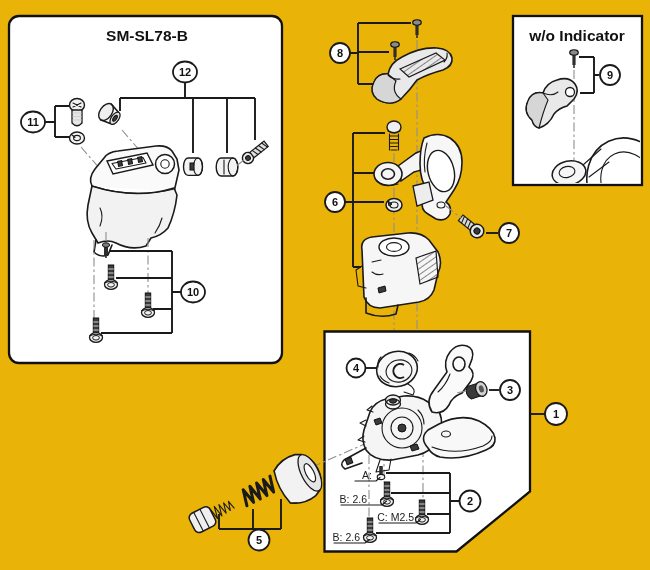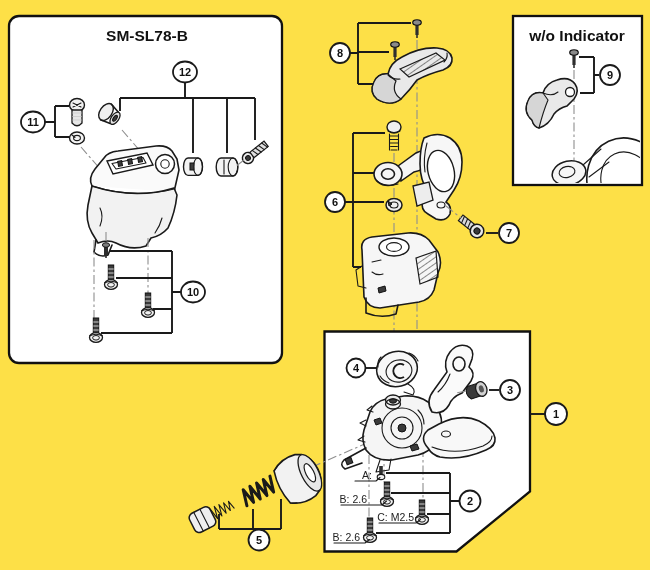--- a/index.html
+++ b/index.html
@@ -1,16 +1,16 @@
 <!DOCTYPE html>
 <html><head>
 <meta charset="utf-8">
 <style>
   html,body{margin:0;padding:0;background:#ffffff;}
-  .stage{position:relative;width:650px;height:570px;background:#fde047;overflow:hidden;
+  .stage{position:relative;width:650px;height:570px;background:#eab308;overflow:hidden;
          font-family:"Liberation Sans", sans-serif;}
   svg{display:block}
   
   .ln  {stroke:#1a1a1a;stroke-width:1.6;fill:none;stroke-linejoin:round;stroke-linecap:round;}
   .ln2 {stroke:#1a1a1a;stroke-width:1.1;fill:none;stroke-linejoin:round;stroke-linecap:round;}
   .box {stroke:#111111;stroke-width:2.3;fill:none;}
   .bk  {stroke:#1a1a1a;stroke-width:1.9;fill:none;stroke-linecap:butt;}
   .cl  {stroke:#8f8f8f;stroke-width:1.1;fill:none;stroke-dasharray:9 3 2.5 3;}
   .fw  {fill:#ffffff;}
   .sh  {fill:#e9e9e9;}

